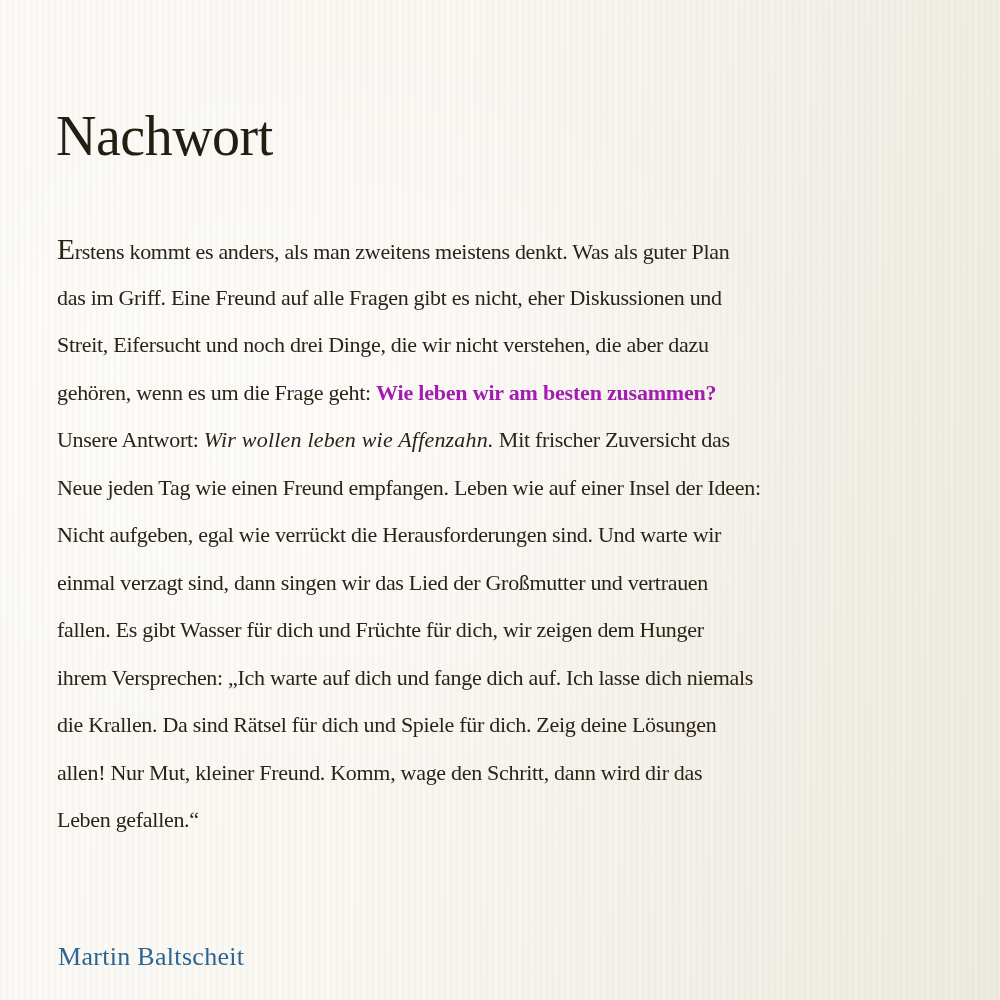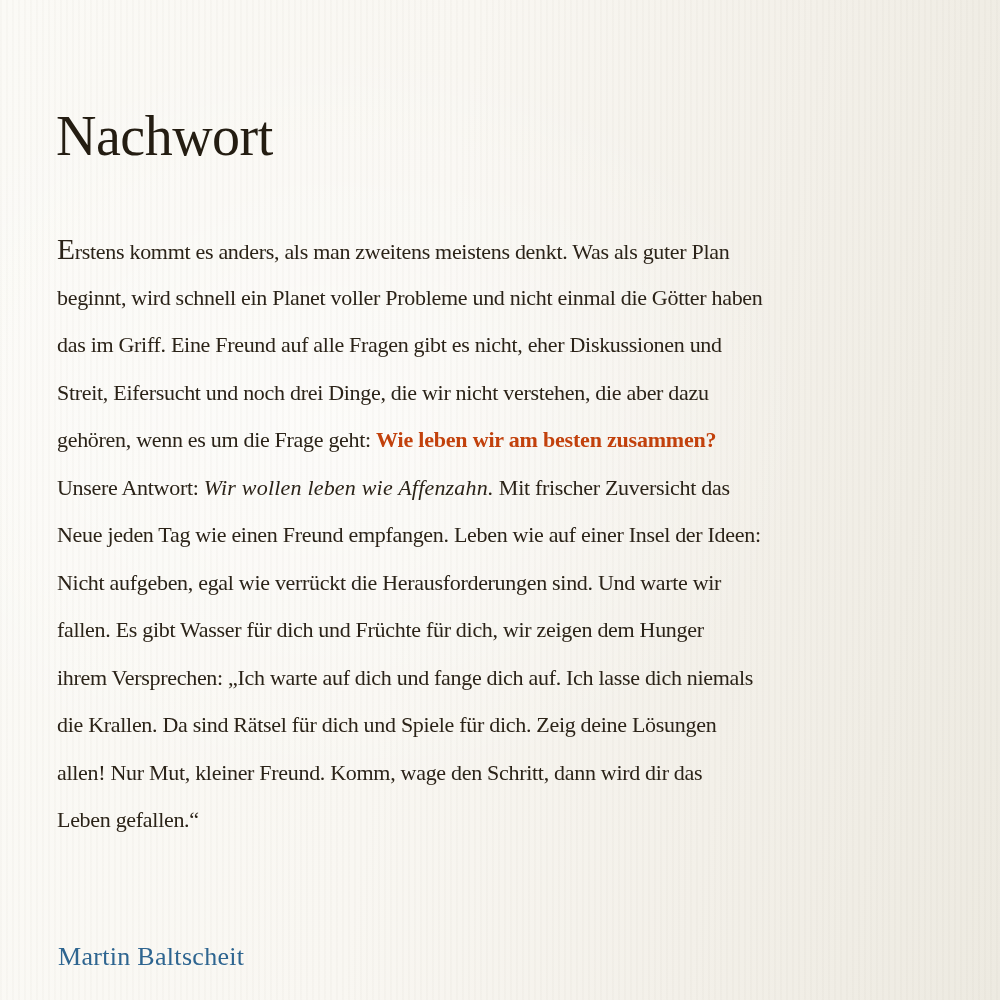--- a/index.html
+++ b/index.html
@@ -56,21 +56,21 @@
     line-height: 47.5px;
     white-space: nowrap;
   }
 
   .first-line::first-letter {
     font-size: 1.34em;
   }
 
   .seg-normal { font-style: normal; font-weight: 400; }
 
-  .seg-bold   { font-weight: 700; color: #c2410c; letter-spacing: -0.2px; }
+  .seg-bold   { font-weight: 700; color: #a21caf; letter-spacing: -0.2px; }
 
   .seg-italic { font-style: italic; letter-spacing: 0.2px; }
 
   .signature {
     position: absolute;
     left: 58px;
     top: 922px;
     font-size: 26px;
     letter-spacing: 0.3px;
     color: #2e6590;
@@ -79,27 +79,27 @@
 </style>
 </head>
 <body>
 
 <div class="page">
 
   <h1 class="title">Nachwort</h1>
 
   <div class="body-text" id="paragraph">
       <div class="para-line first-line"><span class="seg-normal">Erstens kommt es anders, als man zweitens meistens denkt. Was als guter Plan</span></div>
-      <div class="para-line"><span class="seg-normal">beginnt, wird schnell ein Planet voller Probleme und nicht einmal die Götter haben</span></div>
       <div class="para-line"><span class="seg-normal">das im Griff. Eine Freund auf alle Fragen gibt es nicht, eher Diskussionen und</span></div>
       <div class="para-line"><span class="seg-normal">Streit, Eifersucht und noch drei Dinge, die wir nicht verstehen, die aber dazu</span></div>
       <div class="para-line"><span class="seg-normal">gehören, wenn es um die Frage geht: </span><span class="seg-bold">Wie leben wir am besten zusammen?</span></div>
       <div class="para-line"><span class="seg-normal">Unsere Antwort: </span><span class="seg-italic">Wir wollen leben wie Affenzahn.</span><span class="seg-normal"> Mit frischer Zuversicht das</span></div>
       <div class="para-line"><span class="seg-normal">Neue jeden Tag wie einen Freund empfangen. Leben wie auf einer Insel der Ideen:</span></div>
       <div class="para-line"><span class="seg-normal">Nicht aufgeben, egal wie verrückt die Herausforderungen sind. Und warte wir</span></div>
+      <div class="para-line"><span class="seg-normal">einmal verzagt sind, dann singen wir das Lied der Großmutter und vertrauen</span></div>
       <div class="para-line"><span class="seg-normal">fallen. Es gibt Wasser für dich und Früchte für dich, wir zeigen dem Hunger</span></div>
       <div class="para-line"><span class="seg-normal">ihrem Versprechen: „Ich warte auf dich und fange dich auf. Ich lasse dich niemals</span></div>
       <div class="para-line"><span class="seg-normal">die Krallen. Da sind Rätsel für dich und Spiele für dich. Zeig deine Lösungen</span></div>
       <div class="para-line"><span class="seg-normal">allen! Nur Mut, kleiner Freund. Komm, wage den Schritt, dann wird dir das</span></div>
       <div class="para-line"><span class="seg-normal">Leben gefallen.“</span></div>
     </div>
 
   <div class="signature">Martin Baltscheit</div>
 
 </div>

